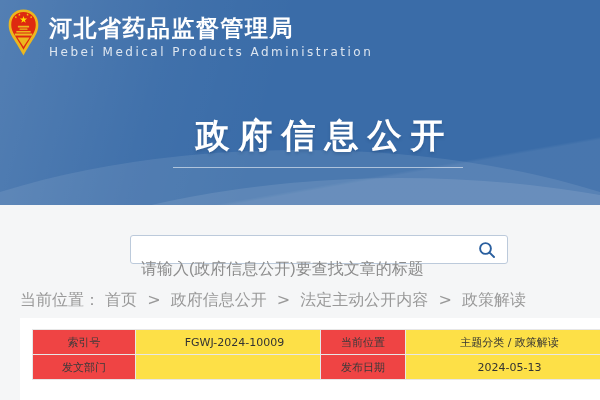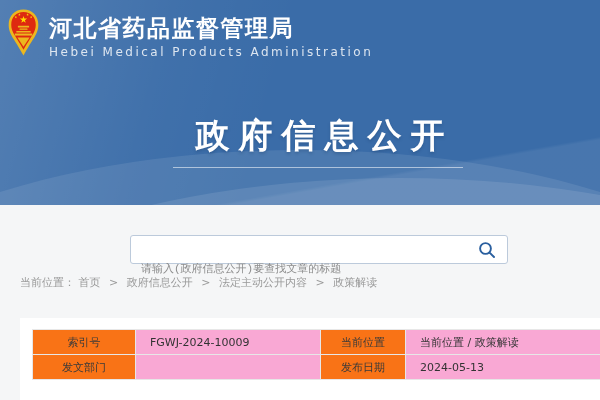--- a/index.html
+++ b/index.html
@@ -43,42 +43,42 @@
   }
 
   
   .search-bar{
     position:absolute;left:130px;top:235px;width:378px;height:29px;
     background:#ffffff;border:1px solid #bccadb;border-radius:3px;
     display:flex;align-items:center;box-sizing:border-box;
   }
   .search-input{
     flex:1;border:none;outline:none;background:transparent;
-    font-size:11px;color:#333;padding:0 8px 0 10px;
-    font-family:Liberation Mono, monospace;
+    font-size:16px;color:#333;padding:0 8px 0 10px;
+    font-family:Liberation Sans, sans-serif;
     margin-top:39px;
   }
   .search-input::placeholder{color:#8c8c8c;}
   .search-icon{width:18px;height:18px;margin-right:11px;cursor:pointer;flex:none;}
 
   
-  .breadcrumb{position:absolute;left:20px;top:275px;font-size:11px;color:#999;white-space:nowrap;}
+  .breadcrumb{position:absolute;left:20px;top:290px;font-size:16px;color:#999;white-space:nowrap;}
   .breadcrumb a{color:#999;text-decoration:none;cursor:pointer;}
   .breadcrumb .sep{margin:0 5px;color:#999;}
 
   
   .card{position:absolute;left:20px;top:318px;width:580px;height:100px;background:#ffffff;}
   .meta-table{
     position:absolute;left:12px;top:11px;width:568px;
     border-collapse:collapse;table-layout:fixed;
     font-size:11px;color:#333;
   }
   .meta-table td{border:1px solid #e7e7e7;height:25px;box-sizing:border-box;}
-  .meta-table td.label{background:#f97316;text-align:center;color:#3a3a3a;}
-  .meta-table td.value{background:#f9a8d4;padding-left:14px;text-align:left;}
+  .meta-table td.label{background:#ef4444;text-align:center;color:#3a3a3a;}
+  .meta-table td.value{background:#fde047;padding-left:14px;text-align:center;}
 </style>
 </head>
 <body>
 
 <div class="viewport">
 
   <header class="header">
     <div class="brand">
       <svg class="emblem" viewBox="0 0 64 92" xmlns="http://www.w3.org/2000/svg">
         <defs>
@@ -132,21 +132,21 @@
         <col style="width:103px">
           <col style="width:185px">
           <col style="width:85px">
           <col style="width:195px">
       </colgroup>
       <tbody>
         <tr>
           <td class="label">索引号</td>
           <td class="value">FGWJ-2024-10009</td>
           <td class="label">当前位置</td>
-          <td class="value">当前位置 / 政策解读</td>
+          <td class="value">主题分类 / 政策解读</td>
         </tr>
         <tr>
           <td class="label">发文部门</td>
           <td class="value"></td>
           <td class="label">发布日期</td>
           <td class="value">2024-05-13</td>
         </tr>
       </tbody>
     </table>
   </section>

